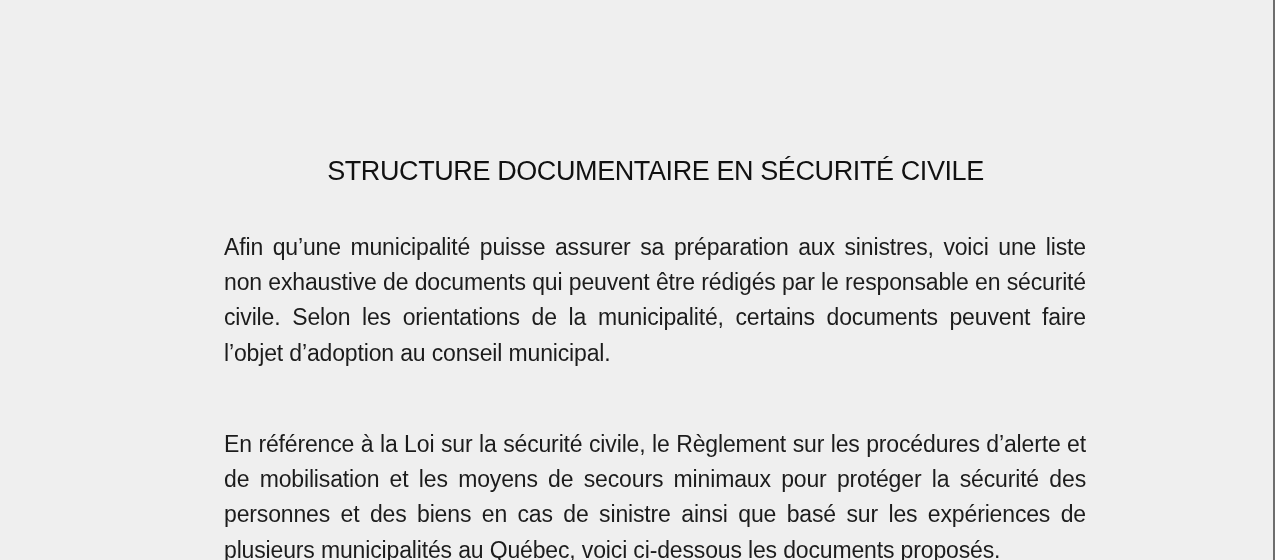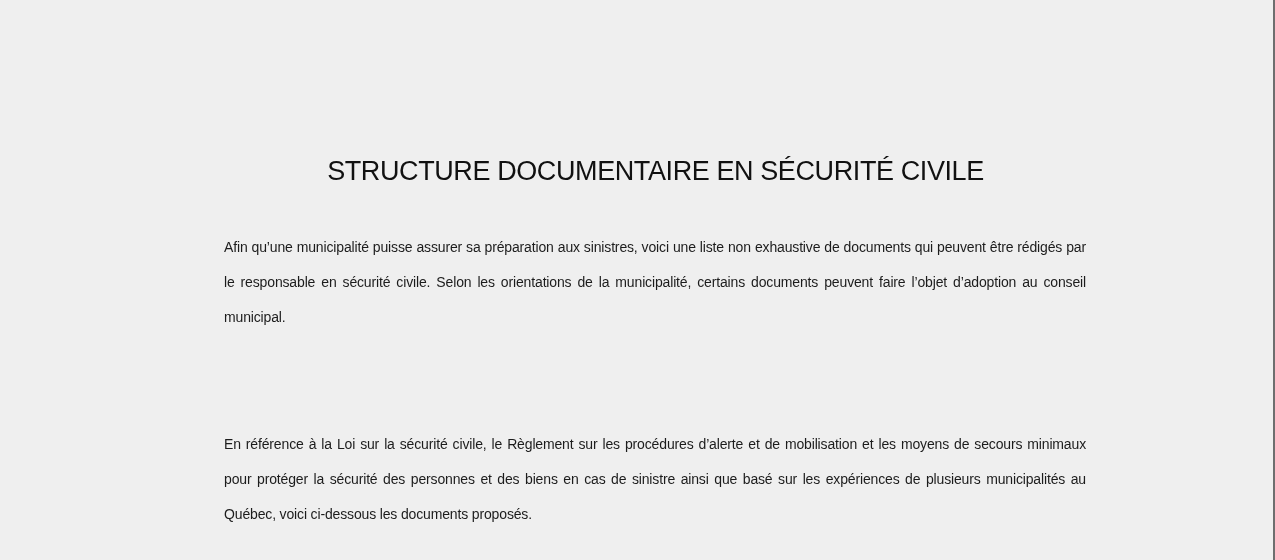--- a/index.html
+++ b/index.html
@@ -40,21 +40,21 @@
       font-size: 27px;
       letter-spacing: -0.4px;
       line-height: 38px;
       color: #111;
       white-space: nowrap;
     }
     .para {
       position: absolute;
       left: 224px;
       width: 862px;
-      font-size: 14px;
+      font-size: 23px;
       line-height: 35.2px;
       text-align: justify;
       text-align-last: left;
       margin: 0;
       color: #1c1c1c;
       letter-spacing: -0.15px;
     }
     .para1 { top: 230px; }
     .para2 { top: 427px; }
   </style>

